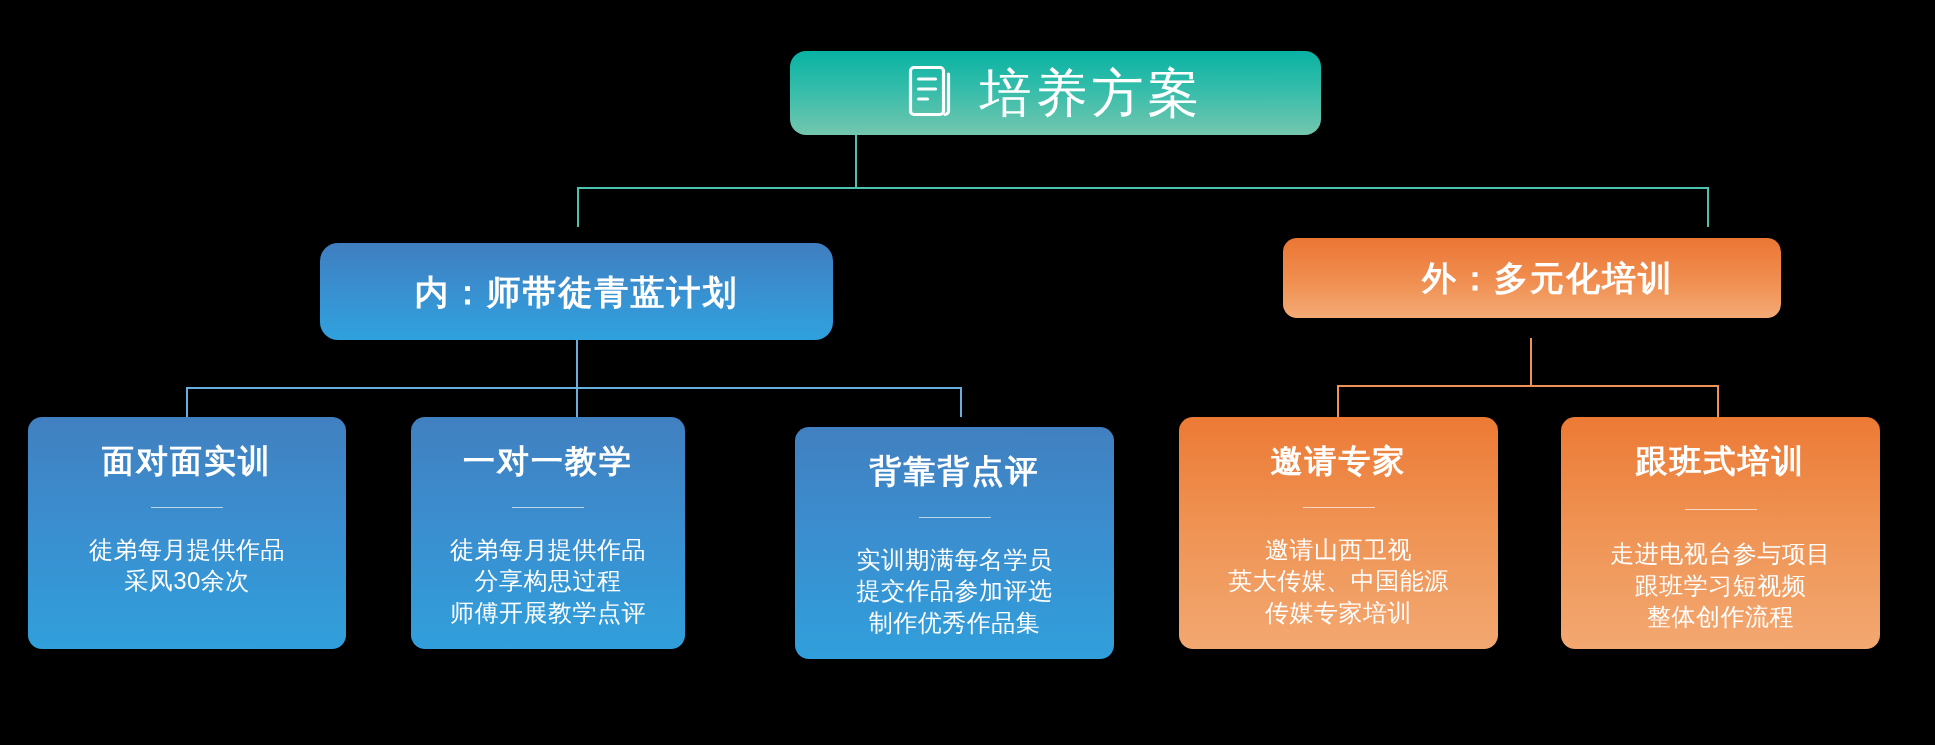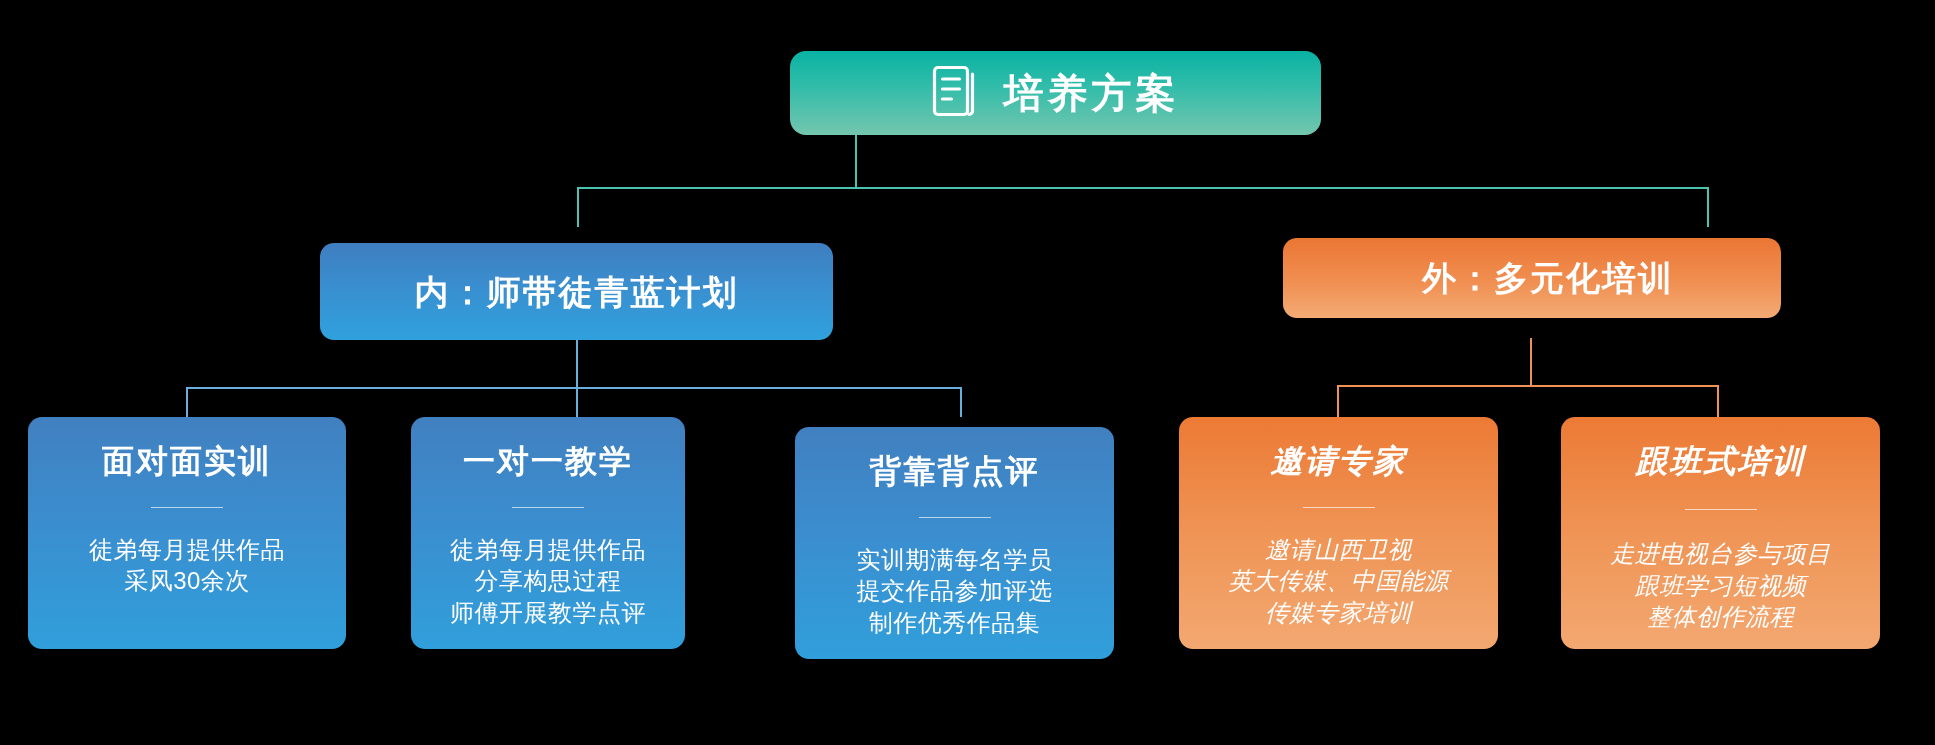--- a/index.html
+++ b/index.html
@@ -40,33 +40,34 @@
   }
 
   
   .node-root {
     border-radius: 16px;
     background: linear-gradient(180deg, #09b2a3 0%, #34bdaa 45%, #74c6ae 100%);
     flex-direction: row;
     gap: 26px;
   }
   .root-title {
-    font-size: 40px;
-    font-weight: 700;
+    font-size: 52px;
+    font-weight: 400;
     letter-spacing: 4px;
     line-height: 1;
   }
   .doc-icon { width: 46px; height: 56px; display: block; }
 
   
   .node-l2 {
     border-radius: 14px;
   }
   .node-l2.blue {
     background: linear-gradient(180deg, #3f7ec0 0%, #3892d2 55%, #2fa1dd 100%);
+    border-radius: 18px;
   }
   .node-l2.orange {
     background: linear-gradient(180deg, #eb7634 0%, #f08f51 55%, #f4ab76 100%);
   }
   .l2-title {
     font-size: 34px;
     font-weight: 700;
     letter-spacing: 2px;
     line-height: 1;
   }
@@ -75,21 +76,20 @@
   .node-leaf {
     padding: 22px 10px 16px;
     justify-content: flex-start;
     gap: 12px;
   }
   .node-leaf.blue {
     background: linear-gradient(180deg, #4180c0 0%, #3a8fd0 50%, #309fdb 100%);
   }
   .node-leaf.orange {
     background: linear-gradient(180deg, #ec7a35 0%, #ef9455 50%, #f3a871 100%);
-    font-style: italic;
   }
   .leaf-title {
     font-size: 32px;
     font-weight: 700;
     letter-spacing: 2px;
     line-height: 1.05;
     margin-top: 6px;
   }
   .leaf-divider {
     width: 72px;

